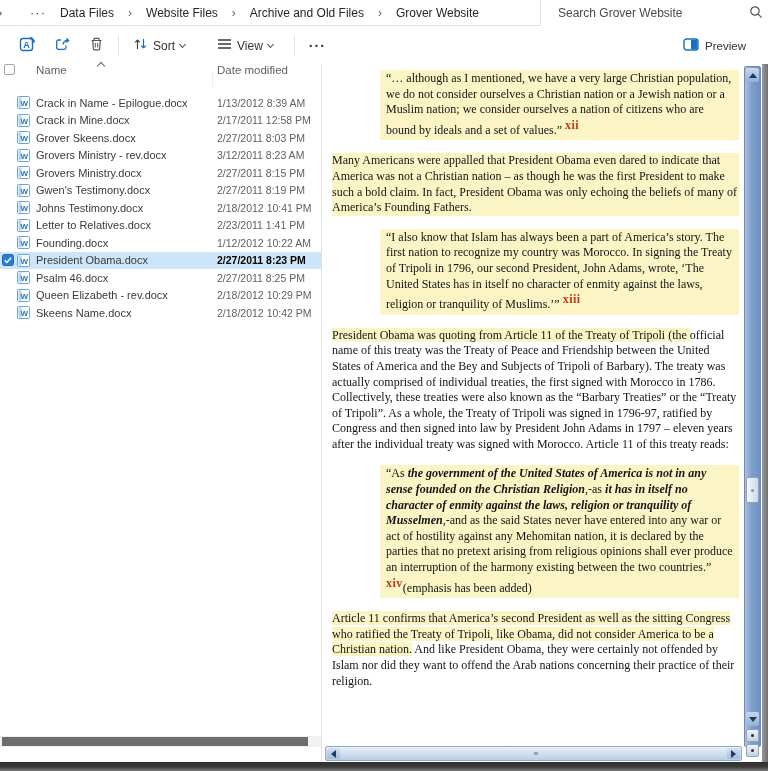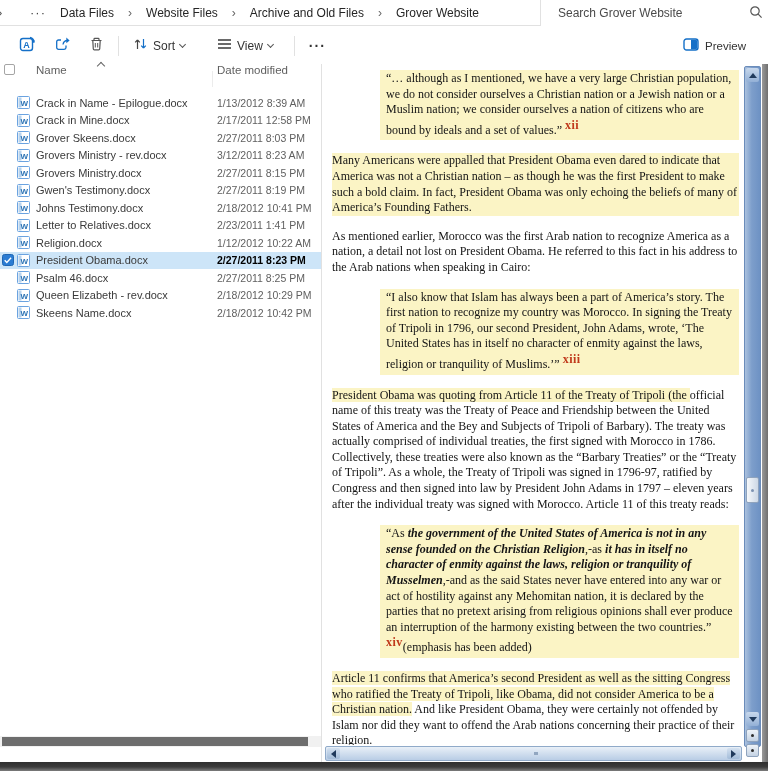--- a/index.html
+++ b/index.html
@@ -294,21 +294,21 @@
         <span class="fname">Letter to Relatives.docx</span>
         <span class="fdate">2/23/2011 1:41 PM</span>
       </div>
       <div class="row">
         <span class="cb"></span>
         <span class="wicon"><svg width="13" height="13" viewBox="0 0 13 13">
             <rect x="0.5" y="0.5" width="12" height="12" rx="1" fill="#fff" stroke="#6ba3e0"></rect>
             <rect x="1.5" y="1.5" width="3" height="10" fill="#b7d3ee"></rect>
             <text x="7.3" y="9.8" text-anchor="middle" font-size="8" font-weight="bold" font-family="Liberation Sans,sans-serif" fill="#2e74b5">W</text>
           </svg></span>
-        <span class="fname">Religion.docx</span>
+        <span class="fname">Founding.docx</span>
         <span class="fdate">1/12/2012 10:22 AM</span>
       </div>
       <div class="row sel">
         <span class="cb"><svg width="12" height="12" viewBox="0 0 12 12">
             <rect x="0.5" y="0.5" width="11" height="11" rx="2" fill="#2b7cd3" stroke="#1f66b3"></rect>
             <path d="M2.7 6.2 l2.1 2.2 4.3-4.6" fill="none" stroke="#fff" stroke-width="1.4"></path>
           </svg></span>
         <span class="wicon"><svg width="13" height="13" viewBox="0 0 13 13">
             <rect x="0.5" y="0.5" width="12" height="12" rx="1" fill="#fff" stroke="#6ba3e0"></rect>
             <rect x="1.5" y="1.5" width="3" height="10" fill="#b7d3ee"></rect>
@@ -350,21 +350,20 @@
     </div>
   <div class="list-hscroll">
     <div class="list-hthumb"></div>
   </div>
 </div>
 
 <div class="preview-pane">
   <div class="doc" id="doc">
       <div class="quote hl"><span class="s-n">“… although as I mentioned, we have a very large Christian population, we do not consider ourselves a Christian nation or a Jewish nation or a Muslim nation; we consider ourselves a nation of citizens who are bound by ideals and a set of values.” </span><span class="s-sup">xii</span></div>
       <div class="para hl"><span class="s-n">Many Americans were appalled that President Obama even dared to indicate that America was not a Christian nation – as though he was the first President to make such a bold claim.  In fact, President Obama was only echoing the beliefs of many of America’s Founding Fathers.</span></div>
-      <div class="para"><span class="s-n">As mentioned earlier, Morocco was the first Arab nation to recognize America as a nation, a detail not lost on President Obama.  He referred to this fact in his address to the Arab nations when speaking in Cairo:</span></div>
       <div class="quote hl"><span class="s-n">“I also know that Islam has always been a part of America’s story.  The first nation to recognize my country was Morocco.  In signing the Treaty of Tripoli in 1796, our second President, John Adams, wrote, ‘The United States has in itself no character of enmity against the laws, religion or tranquility of Muslims.’” </span><span class="s-sup">xiii</span></div>
       <div class="para"><span class="s-hl">President Obama was quoting from Article 11 of the Treaty of Tripoli (the </span><span class="s-n">official name of this treaty was the </span><span class="s-i">Treaty of Peace and Friendship between the United States of America and the Bey and Subjects of Tripoli of Barbary</span><span class="s-n">).  The treaty was actually comprised of individual treaties, the first signed with Morocco in 1786.  Collectively, these treaties were also known as the “Barbary Treaties” or the “Treaty of Tripoli”.  As a whole, the Treaty of Tripoli was signed in 1796-97, ratified by Congress and then signed into law by President John Adams in 1797 – eleven years after the individual treaty was signed with Morocco.  Article 11 of this treaty reads:</span></div>
       <div class="quote hl"><span class="s-n">“As </span><span class="s-bi">the government of the United States of America is not in any sense founded on the Christian Religion</span><span class="s-n">,-as </span><span class="s-bi">it has in itself no character of enmity against the laws, religion or tranquility of Musselmen</span><span class="s-n">,-and as the said States never have entered into any war or act of hostility against any Mehomitan nation, it is declared by the parties that no pretext arising from religious opinions shall ever produce an interruption of the harmony existing between the two countries.” </span><span class="s-sup">xiv</span><span class="s-n">(emphasis has been added)</span></div>
       <div class="para"><span class="s-hl">Article 11 confirms that America’s second President as well as the sitting Congress who ratified the Treaty of Tripoli, like Obama, did not consider America to be a Christian nation.</span><span class="s-n">  And like President Obama, they were certainly not offended by Islam nor did they want to offend the Arab nations concerning their practice of their religion.</span></div>
     </div>
 
   <div class="doc-vscroll">
     <div class="vs-btn vs-up">
         <span class="tri-up"></span>
       </div>

